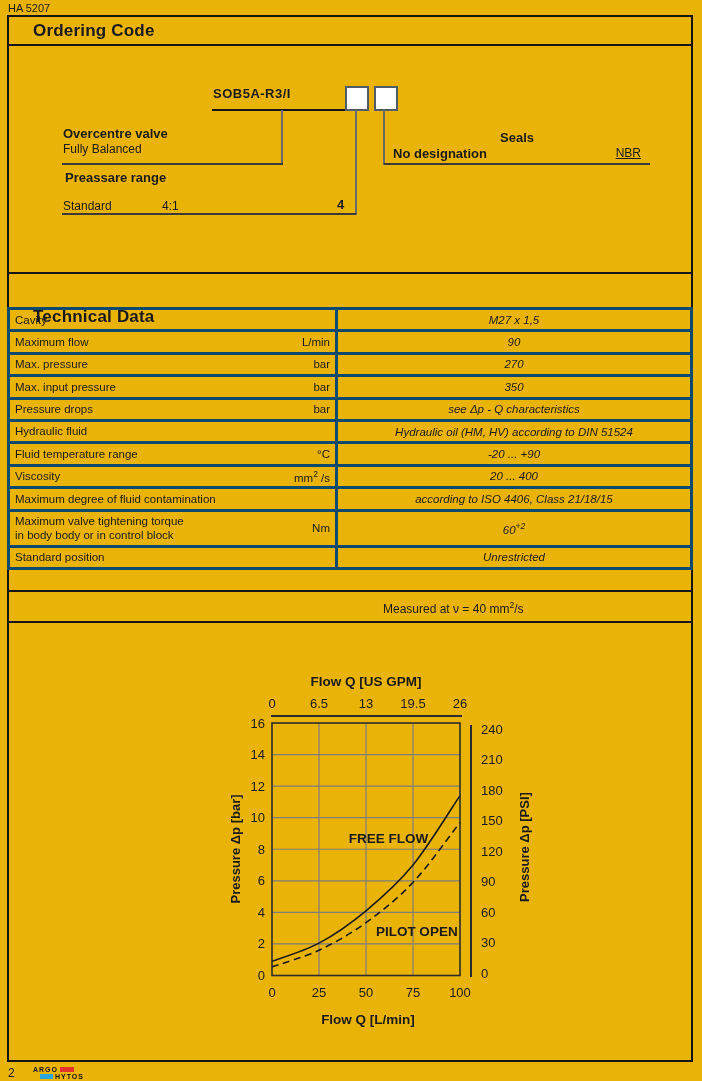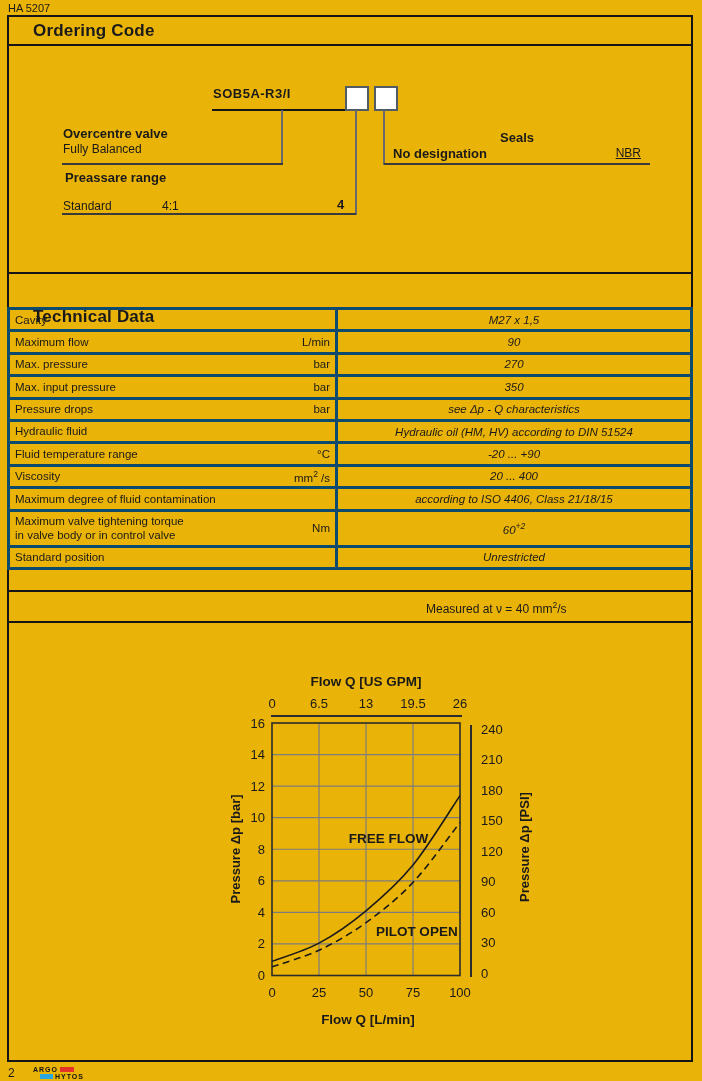--- a/index.html
+++ b/index.html
@@ -157,40 +157,40 @@
               <span class="lbl">Maximum degree of fluid contamination</span>
               <span></span>
             </div>
           </td>
           <td class="c2">according to ISO 4406, Class 21/18/15</td>
         </tr>
         <tr class="rtall">
           <td class="c1">
             <div class="c1-inner">
               <span class="lbl">Maximum valve tightening torque
-in valve body or in control valve</span>
+in body body or in control block</span>
               <span>Nm</span>
             </div>
           </td>
           <td class="c2">60<sup>+2</sup></td>
         </tr>
         <tr class="rnorm">
           <td class="c1">
             <div class="c1-inner">
               <span class="lbl">Standard position</span>
               <span></span>
             </div>
           </td>
           <td class="c2">Unrestricted</td>
         </tr>
       </tbody>
     </table>
 
   <div class="abs hline" style="left:7px;top:590px;width:686px;"></div>
-  <div class="abs measured" style="left:383px;top:600px;margin-left:43px;"><span>Measured at ν = 40 mm</span><sup>2</sup><span>/s</span></div>
+  <div class="abs measured" style="left:383px;top:600px;"><span>Measured at ν = 40 mm</span><sup>2</sup><span>/s</span></div>
   <div class="abs hline" style="left:7px;top:621px;width:686px;"></div>
 
   <svg id="chart-svg" class="abs" style="left:200px;top:655px;" width="350" height="375" viewBox="200 655 350 375">
       <line x1="319" y1="723" x2="319" y2="975.5" stroke="#7d7d7d" stroke-width="1.2"></line>
       <line x1="366" y1="723" x2="366" y2="975.5" stroke="#7d7d7d" stroke-width="1.2"></line>
       <line x1="413" y1="723" x2="413" y2="975.5" stroke="#7d7d7d" stroke-width="1.2"></line>
       <line x1="272" y1="943.9375" x2="460" y2="943.9375" stroke="#7d7d7d" stroke-width="1.2"></line>
       <line x1="272" y1="912.375" x2="460" y2="912.375" stroke="#7d7d7d" stroke-width="1.2"></line>
       <line x1="272" y1="880.8125" x2="460" y2="880.8125" stroke="#7d7d7d" stroke-width="1.2"></line>
       <line x1="272" y1="849.25" x2="460" y2="849.25" stroke="#7d7d7d" stroke-width="1.2"></line>

